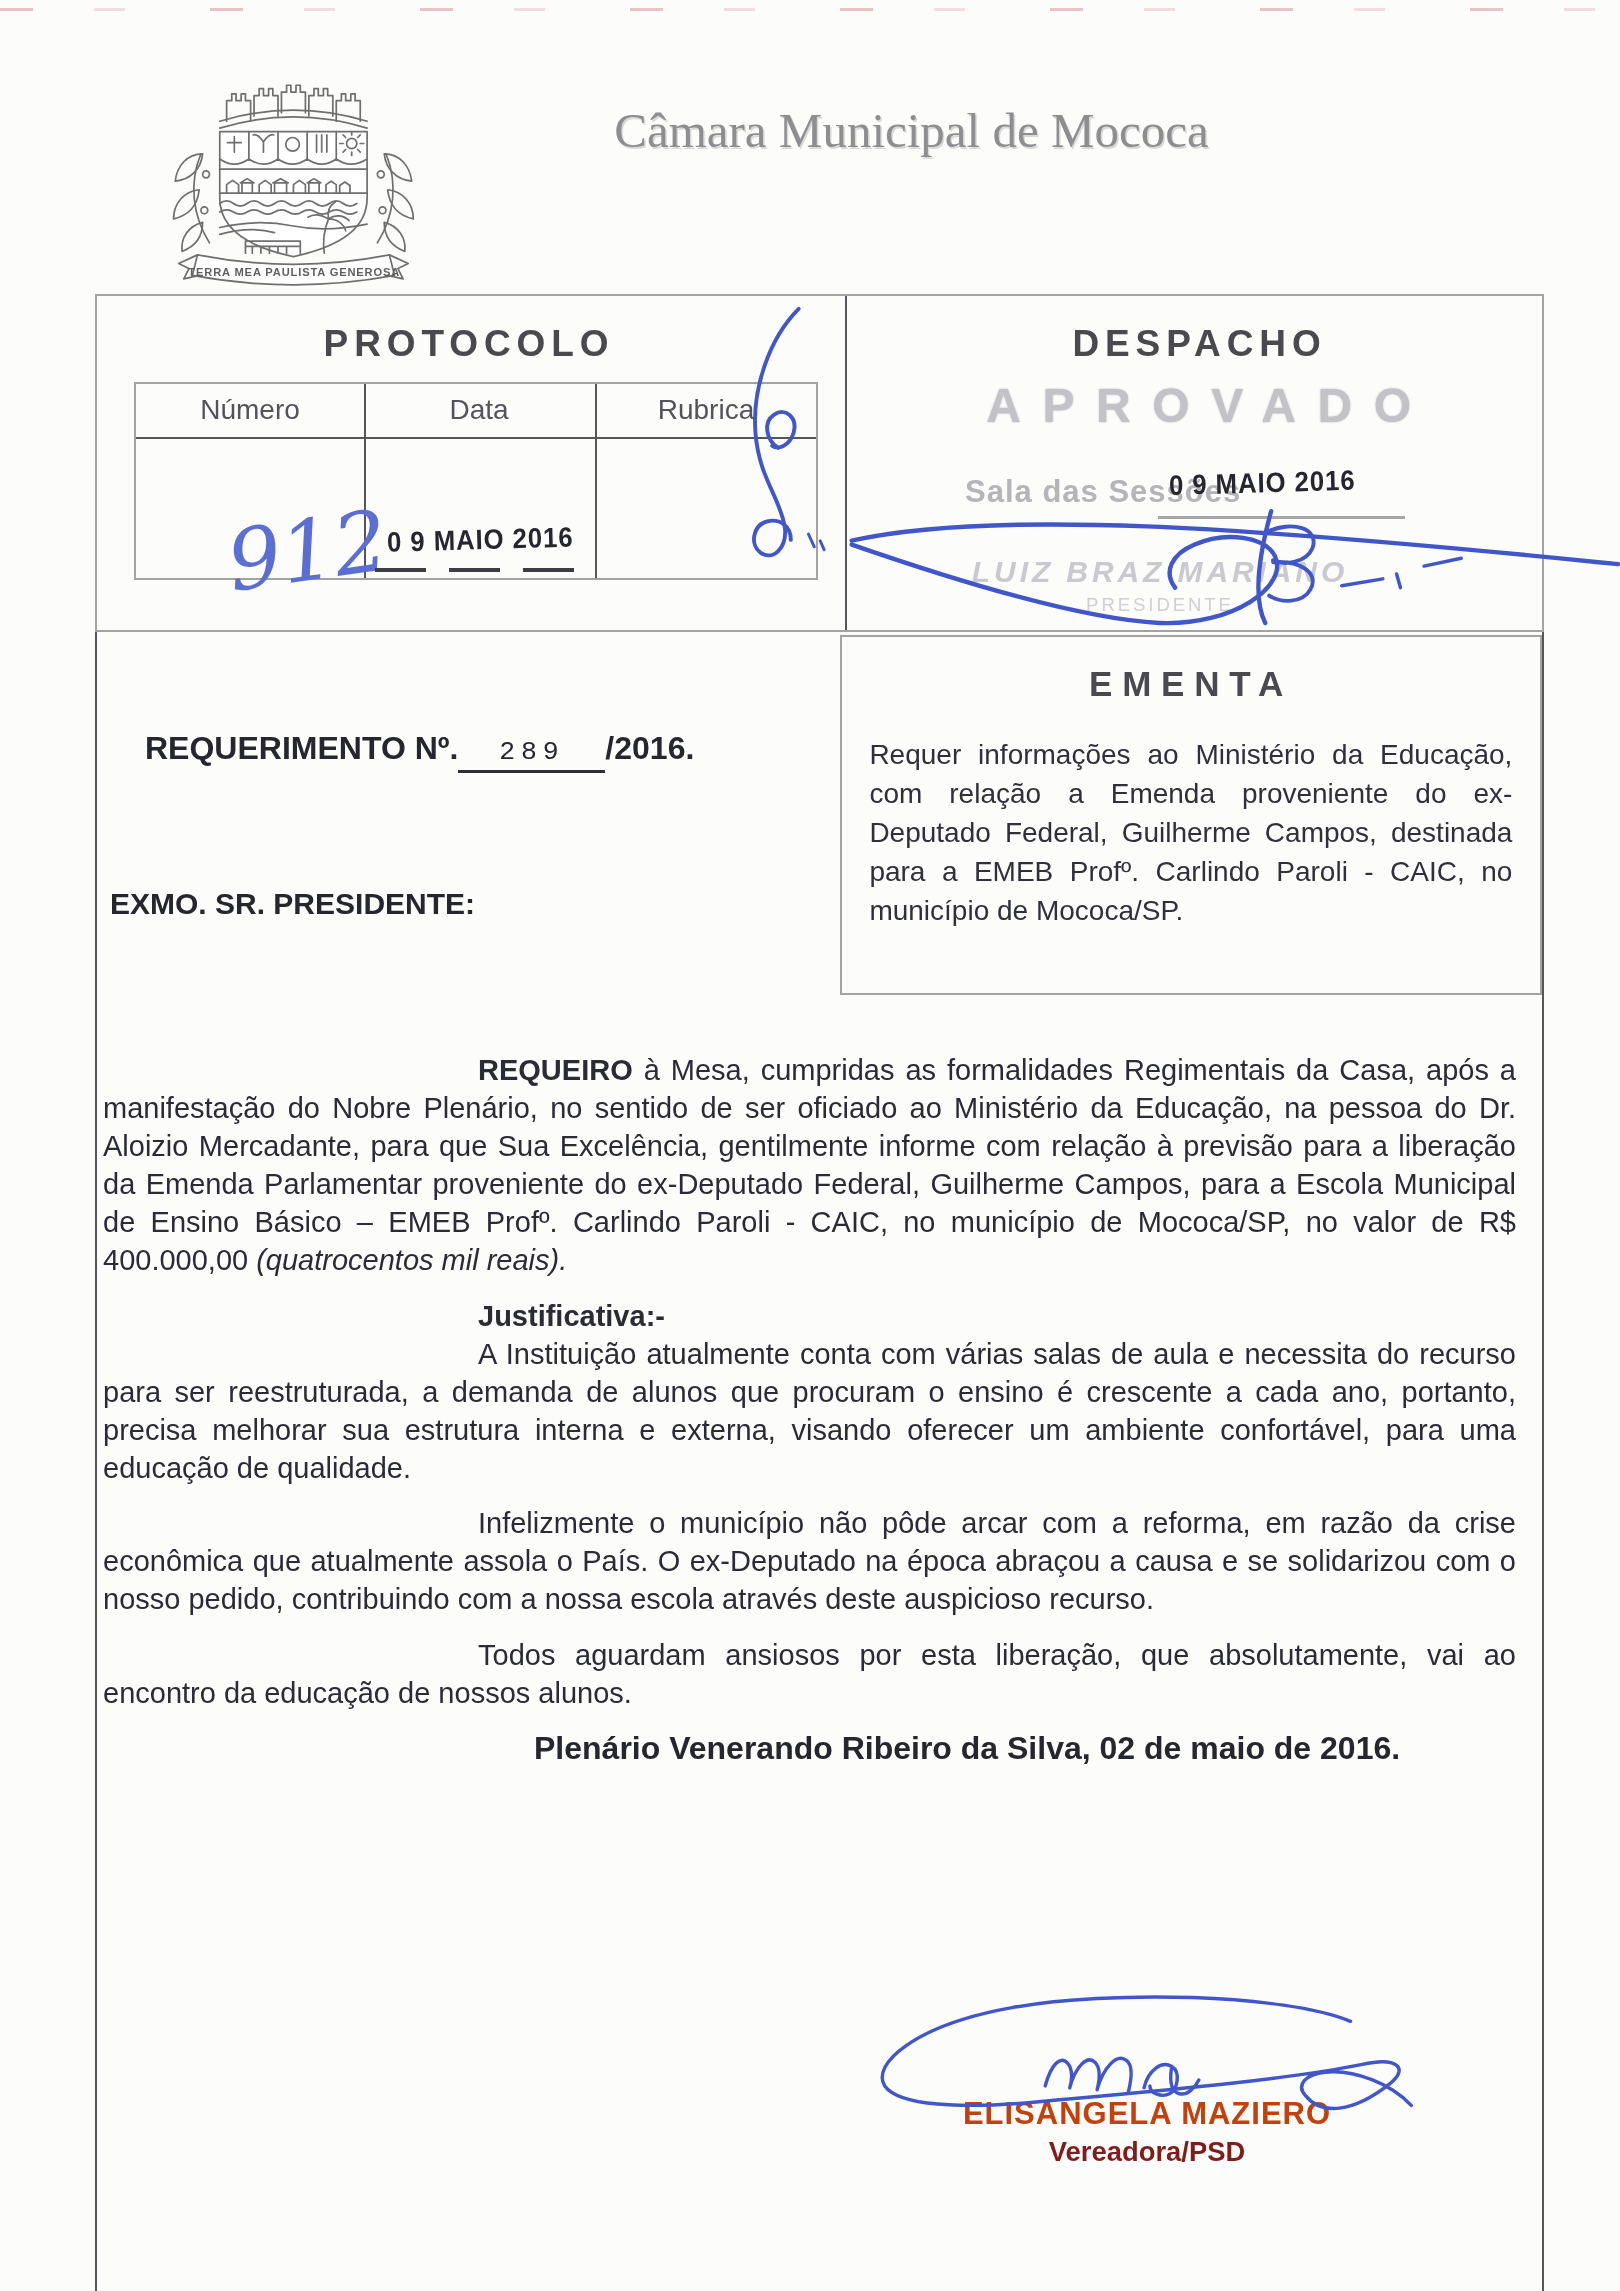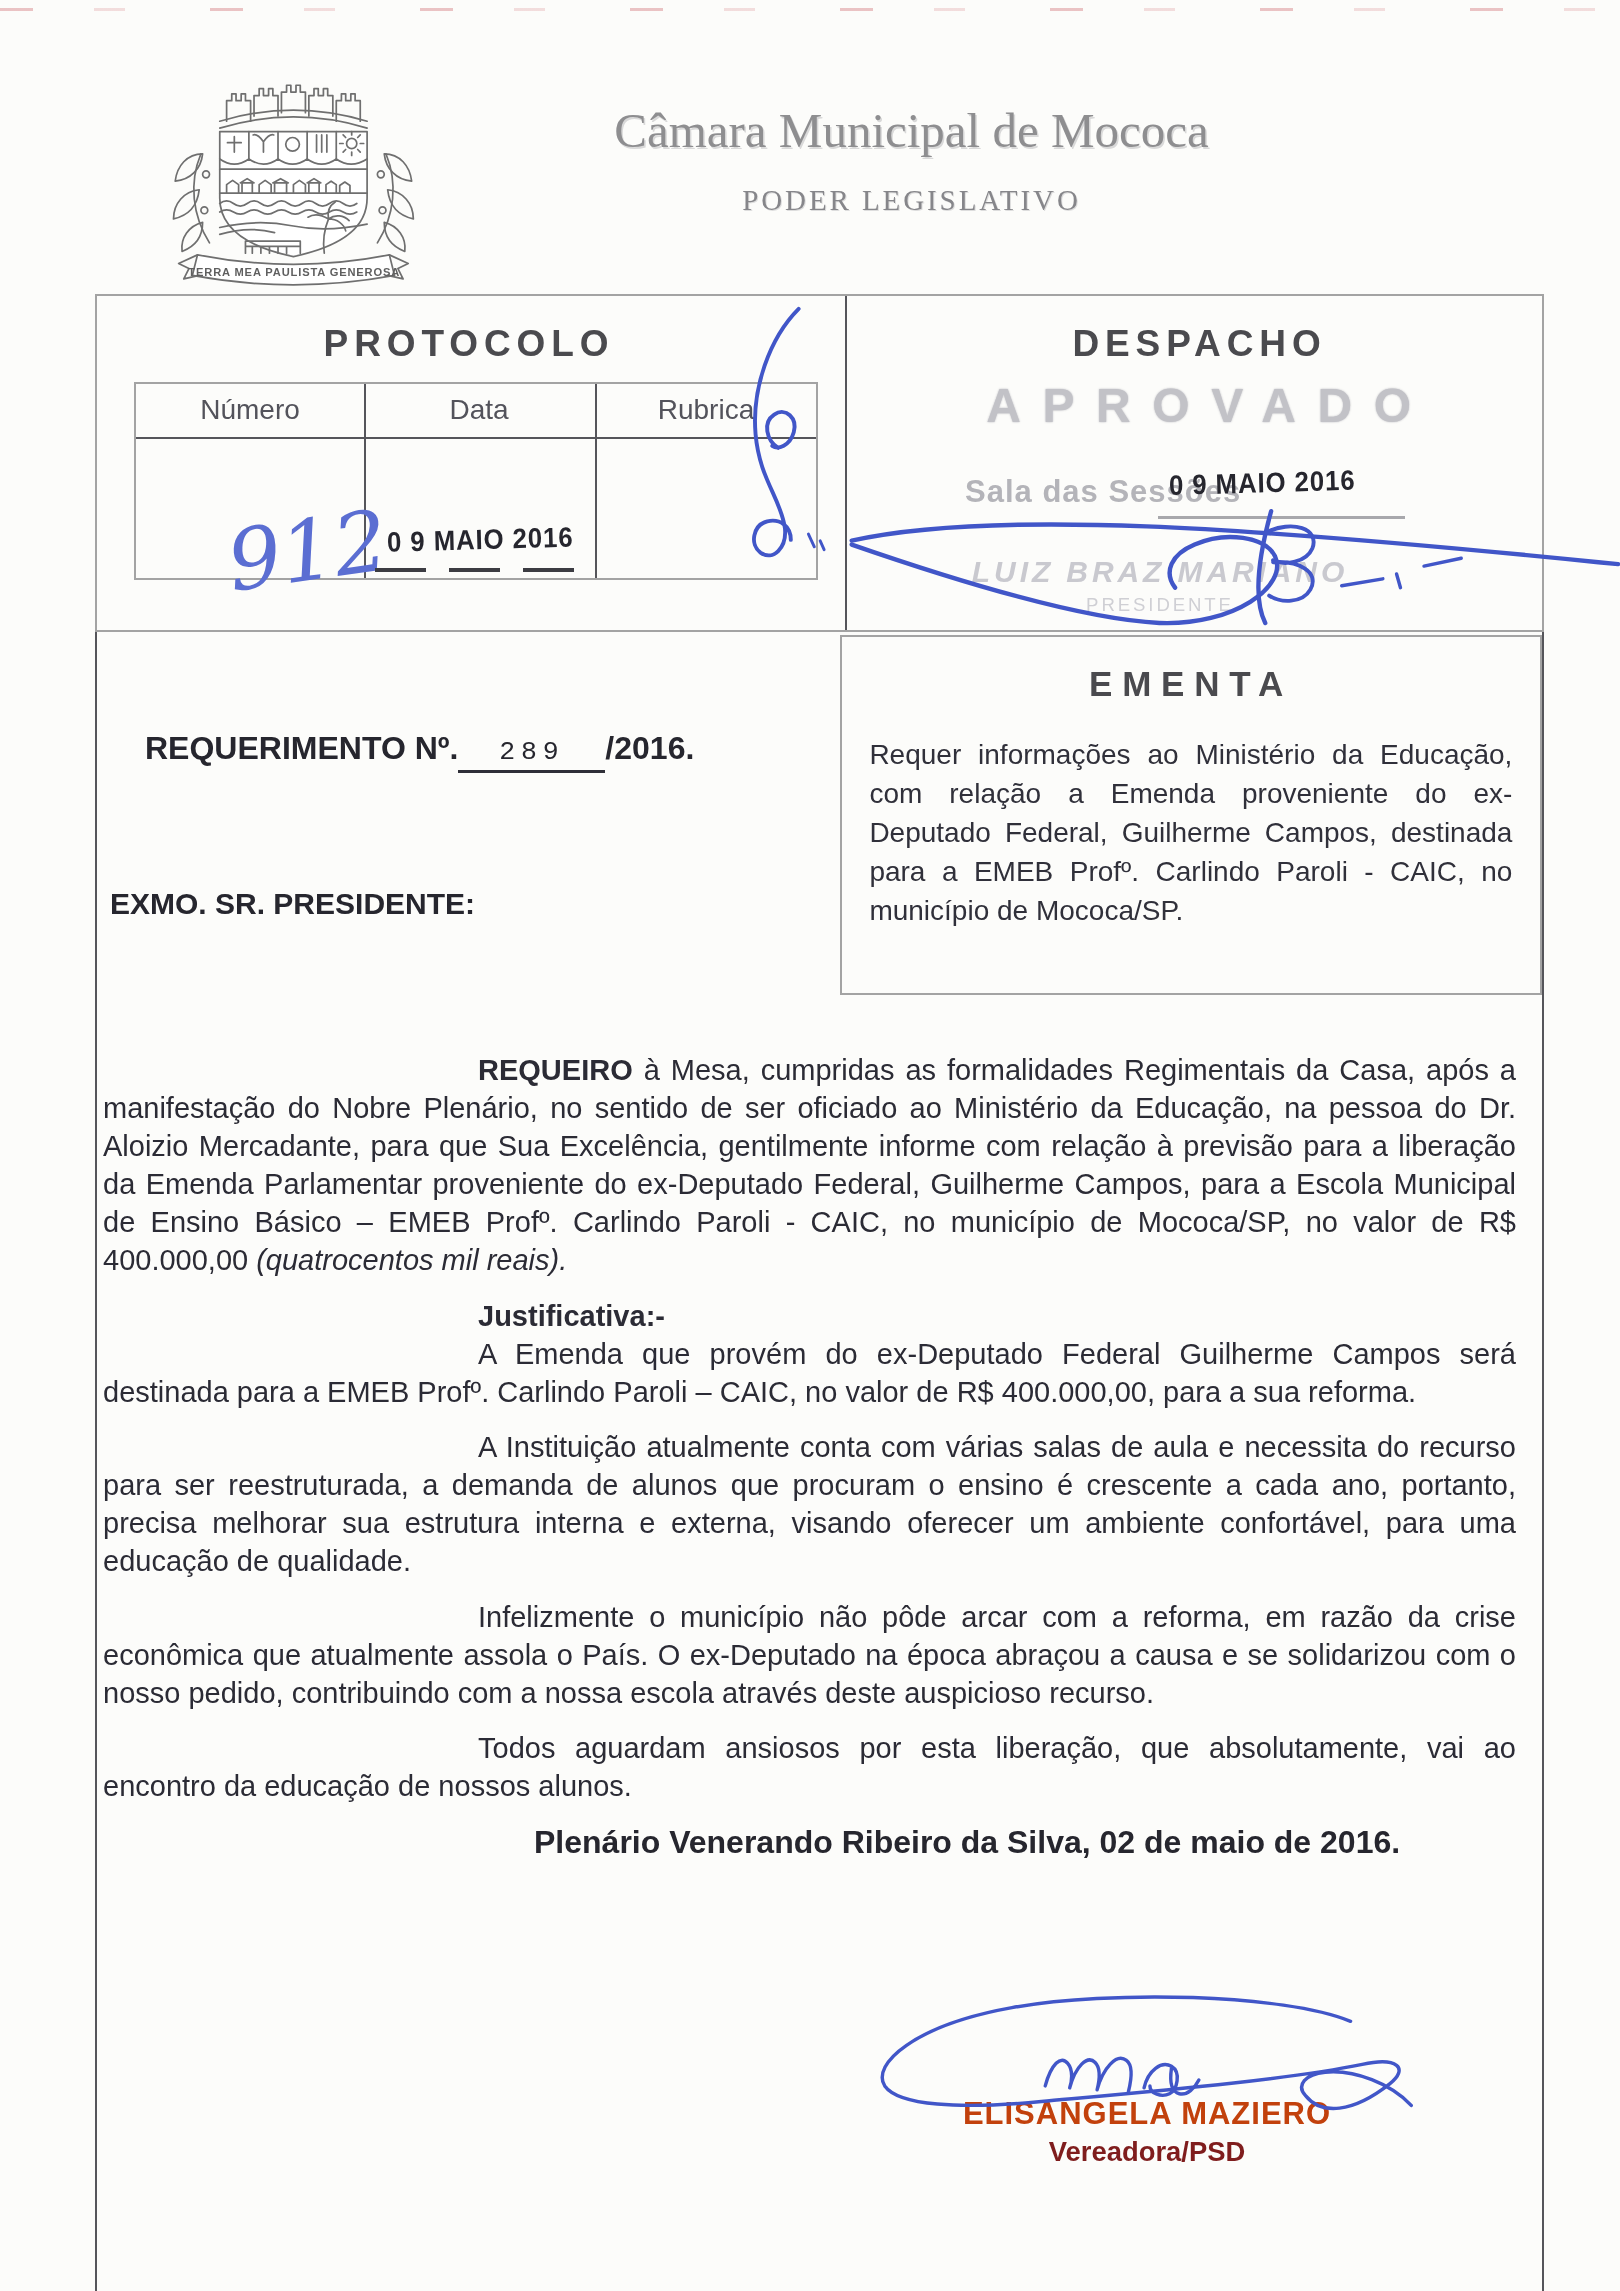--- a/index.html
+++ b/index.html
@@ -119,21 +119,20 @@
       </g>
       <use href="#leafL" transform="translate(304,0) scale(-1,1)"></use>
 
       <path d="M40,252 Q152,274 264,252 L270,276 Q152,298 34,276 Z" fill="#ffffff"></path>
       <path d="M40,252 l-22,10 l12,6 l-6,12 l18,-4 M264,252 l22,10 l-12,6 l6,12 l-18,-4"></path>
     </g>
     <text x="153" y="277" text-anchor="middle" font-size="13" font-weight="bold" letter-spacing="1" fill="#5f5f5f" font-family="Liberation Sans, sans-serif">TERRA MEA PAULISTA GENEROSA</text>
   </svg>
 
   <div class="abs page-title">Câmara Municipal de Mococa</div>
-  <div class="abs page-subtitle">PODER LEGISLATIVO</div>
 
   <div class="abs vline" style="left:95px;top:294px;height:1998px"></div>
   <div class="abs vline" style="left:1542px;top:294px;height:1998px"></div>
 
   <div class="abs box toptable">
     <div class="abs vline tt-divider"></div>
 
     <div class="abs section-title" style="left:29px;top:27.4px;width:686px">PROTOCOLO</div>
     <div class="abs box inner-table">
       <div class="abs it-header-line"></div>
@@ -174,21 +173,20 @@
     <div class="abs ementa-text">Requer informações ao Ministério da Educação, com relação a Emenda proveniente do ex-Deputado Federal, Guilherme Campos, destinada para a EMEB Profº. Carlindo Paroli - CAIC, no município de Mococa/SP.</div>
   </div>
 
   <div class="abs req-line"><span>REQUERIMENTO Nº.</span><span class="req-slot">289</span><span>/2016.</span></div>
 
   <div class="abs salutation">EXMO. SR. PRESIDENTE:</div>
 
   <div class="abs body-text">
     <p><b>REQUEIRO</b><span> à Mesa, cumpridas as formalidades Regimentais da Casa, após a manifestação do Nobre Plenário, no sentido de ser oficiado ao Ministério da Educação, na pessoa do Dr. Aloizio Mercadante, para que Sua Excelência, gentilmente informe com relação à previsão para a liberação da Emenda Parlamentar proveniente do ex-Deputado Federal, Guilherme Campos, para a Escola Municipal de Ensino Básico – EMEB Profº. Carlindo Paroli - CAIC, no município de Mococa/SP, no valor de R$ 400.000,00 </span><i>(quatrocentos mil reais).</i></p>
     <p class="no-gap"><b>Justificativa:-</b></p>
-    <p>A Emenda que provém do ex-Deputado Federal Guilherme Campos será destinada para a EMEB Profº. Carlindo Paroli – CAIC, no valor de R$ 400.000,00, para a sua reforma.</p>
     <p>A Instituição atualmente conta com várias salas de aula e necessita do recurso para ser reestruturada, a demanda de alunos que procuram o ensino é crescente a cada ano, portanto, precisa melhorar sua estrutura interna e externa, visando oferecer um ambiente confortável, para uma educação de qualidade.</p>
     <p>Infelizmente o município não pôde arcar com a reforma, em razão da crise econômica que atualmente assola o País. O ex-Deputado na época abraçou a causa e se solidarizou com o nosso pedido, contribuindo com a nossa escola através deste auspicioso recurso.</p>
     <p>Todos aguardam ansiosos por esta liberação, que absolutamente, vai ao encontro da educação de nossos alunos.</p>
     <div class="date-line">Plenário Venerando Ribeiro da Silva, 02 de maio de 2016.</div>
   </div>
 
   <div class="abs sig-block">
     <svg class="abs" style="left:0;top:9.8px;width:568px;height:137px" viewBox="0 0 580 140">
       <path class="ink" stroke-width="3.5" d="M498,32 C430,4 252,0 152,18 C52,36 8,76 22,98 C36,118 98,122 182,114 C302,103 432,92 510,76 C546,68 558,80 538,96 C500,126 468,128 452,108 C442,97 452,86 472,84 C502,81 540,96 560,118"></path>
       <path class="ink" stroke-width="3.5" d="M186,98 C192,76 202,66 209,75 C215,82 213,94 211,100 M211,100 C217,78 229,66 237,74 C243,80 241,94 239,102 M239,102 C245,80 259,64 269,72 C277,78 273,96 271,104"></path>

